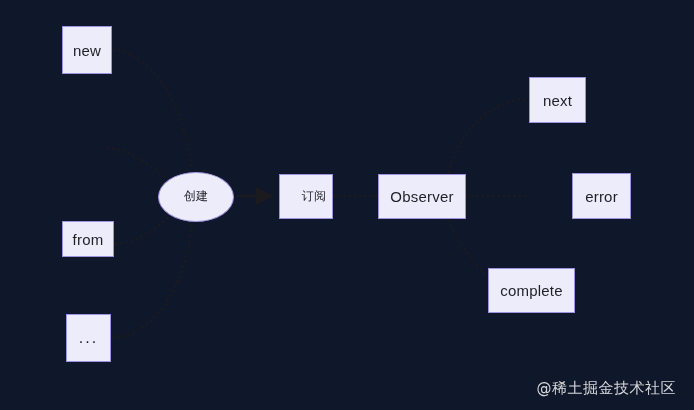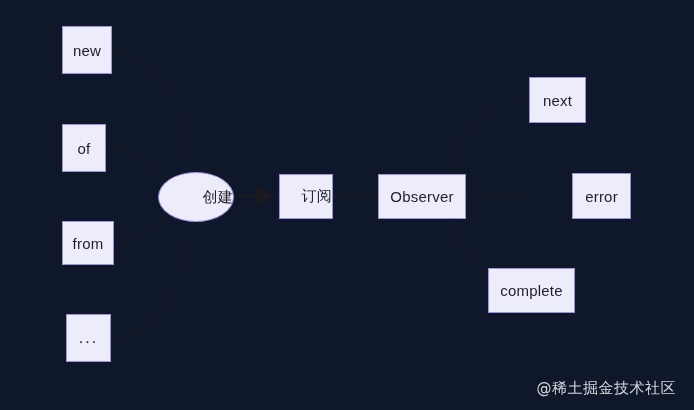--- a/index.html
+++ b/index.html
@@ -35,23 +35,22 @@
     font-size: 15px;
     line-height: 1;
     letter-spacing: 0.2px;
     white-space: nowrap;
   }
   .node.ellipse {
     border-radius: 50%;
     font-size: 15.5px;
   }
   .node.cjk {
-    font-family: Liberation Serif, serif;
-    font-size: 15px;
-    justify-content: flex-end;
+    font-family: Liberation Mono, monospace;
+    font-size: 12px;
   }
   .node-label {
     display: block;
     pointer-events: none;
   }
   .node.dots .node-label {
     letter-spacing: 2px;
     font-size: 16px;
     line-height: 0.6;
   }
@@ -97,25 +96,22 @@
 
     <path d="M 467 196 L 527 196" fill="none" stroke="#1b1b1f" stroke-width="2.6" stroke-linecap="round" stroke-dasharray="0.1 5.2"></path>
 
     <path d="M 449 221 C 461 248, 479 274, 506 288" fill="none" stroke="#1b1b1f" stroke-width="2.6" stroke-linecap="round" stroke-dasharray="0.1 5.2" marker-end="url(#arrow-dotted)"></path>
   </svg>
 
   <div class="node" style="left:62px; top:26px; width:50px; height:48px;">
     <span class="node-label">new</span>
   </div>
 
-  <div class="node" style="left:62px; top:124px; width:44px; height:48px;">
-    <span class="node-label">of</span>
-  </div>
 
-  <div class="node" style="left:62px; top:221px; width:52px; height:44px;">
+  <div class="node" style="left:62px; top:221px; width:52px; height:36px;">
     <span class="node-label">from</span>
   </div>
 
   <div class="node dots" style="left:66px; top:314px; width:45px; height:48px;">
     <span class="node-label">...</span>
   </div>
 
   <div class="node ellipse cjk" style="left:158px; top:172px; width:76px; height:50px;">
     <span class="node-label">创建</span>
   </div>

